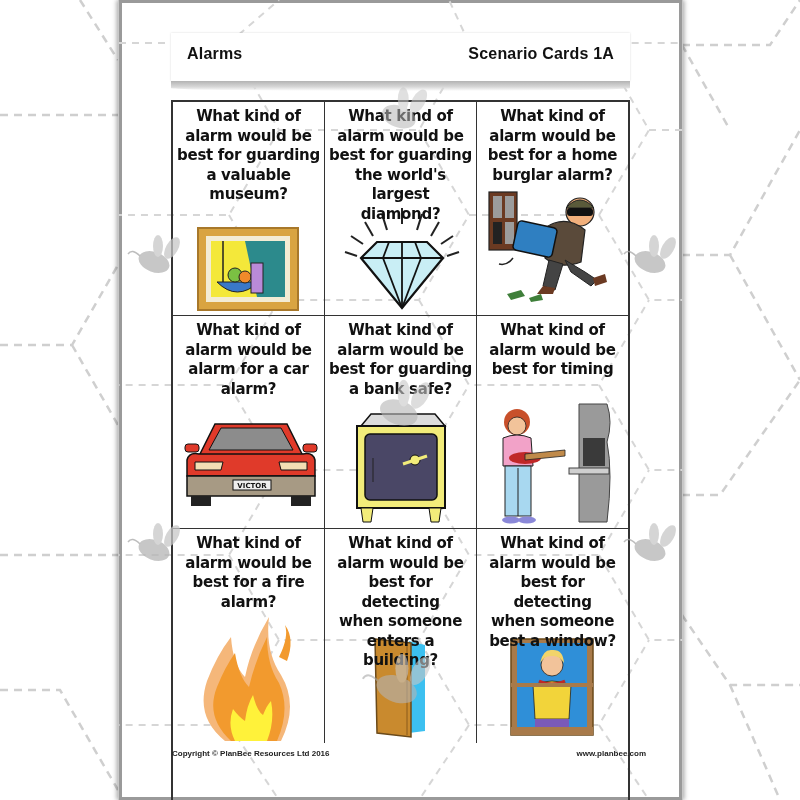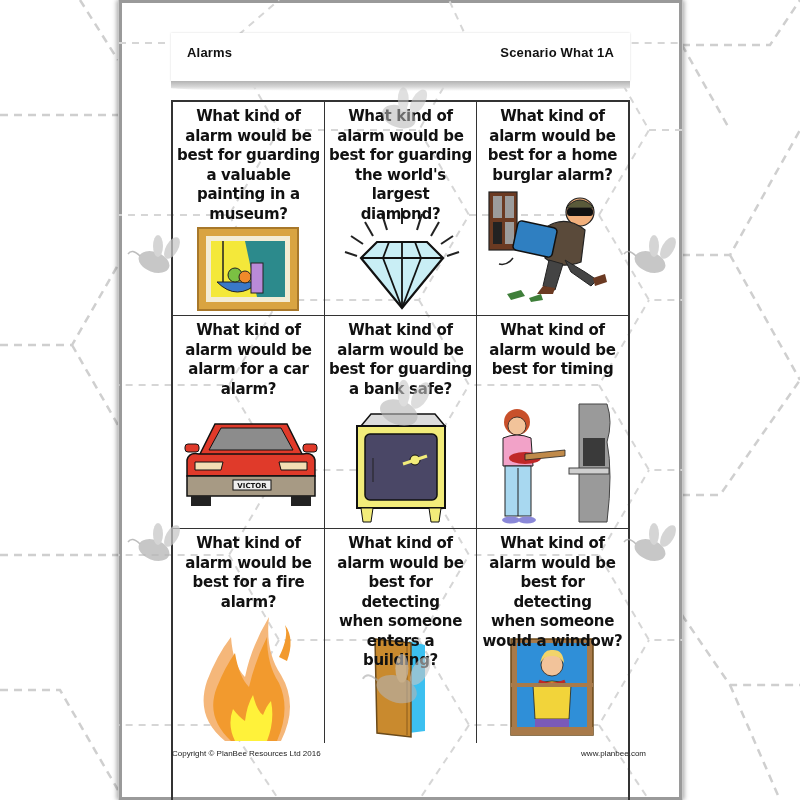--- a/index.html
+++ b/index.html
@@ -20,21 +20,21 @@
       position:absolute; left:171px; top:33px; width:459px; height:48px;
       background:#ffffff; z-index:2;
       box-shadow: 0 0 2px rgba(0,0,0,0.15);
     }
     .header-band::after {
       content:""; position:absolute; left:0; right:0; bottom:-10px; height:10px;
       background:linear-gradient(#b3b3b3, #d9d9d9 60%, rgba(255,255,255,0));
       border-radius: 0 0 50% 50% / 0 0 30% 30%;
     }
     .header-left, .header-right {
-      position:absolute; top:12px; font-weight:bold; font-size:13px; color:#111;
+      position:absolute; top:12px; font-weight:bold; font-size:16px; color:#111;
       letter-spacing:0.2px;
       text-align:right;
     }
     .header-left { left:16px; }
     .header-right { right:16px; }
     .grid {
       position:absolute; left:171px; top:100px; width:459px; height:756px;
       border:2px solid #333; box-sizing:border-box; z-index:3;
       display:grid; grid-template-columns: 152px 152px 151px; grid-template-rows: 214px 213px 214px;
       background:transparent;
@@ -47,21 +47,21 @@
     .card:nth-child(3n) { border-right:none; }
     .card:nth-child(n+7) { border-bottom:none; }
     .card-text {
       position:relative; z-index:2;
       text-align:center; font-weight:bold; font-size:15px; line-height:19.5px;
       color:#111; padding:5px 4px 0 4px;
       font-family: "DejaVu Sans", sans-serif; letter-spacing:-0.3px;
     }
     .illus { position:absolute; z-index:1; }
     .footer-left, .footer-right {
-      position:absolute; top:749px; font-size:8px; font-weight:normal; color:#222; z-index:3;
+      position:absolute; top:749px; font-size:8px; font-weight:bold; color:#222; z-index:3;
     }
     .footer-left { left:172px; }
     .footer-right { right:154px; }
     .bee { position:absolute; z-index:4; opacity:0.75; }
   </style>
 </head>
 <body>
 
 <svg class="bg-hex" viewBox="0 0 800 800">
   <g stroke="#cfcfcf" stroke-width="2.5" stroke-dasharray="8 6" fill="none">
@@ -104,32 +104,31 @@
       <path d="M300 640 L350 725 L480 725 L530 640"></path>
       <path d="M110 725 L160 800"></path>
       <path d="M350 725 L300 800"></path>
       <path d="M480 725 L530 800"></path>
     </g>
   </svg>
 </div>
 
 <div class="header-band">
   <span class="header-left">Alarms</span>
-  <span class="header-right">Scenario What 1A</span>
+  <span class="header-right">Scenario Cards 1A</span>
 </div>
 
 <div class="grid">
 
   <div class="card">
     <div class="card-text">
       <div>What kind of</div>
       <div>alarm would be</div>
       <div>best for guarding</div>
       <div>a valuable</div>
-      <div>painting in a</div>
       <div>museum?</div>
     </div>
     <svg class="illus" style="left:24px;top:125px" width="102" height="84" viewBox="0 0 102 84">
       <rect x="1" y="1" width="100" height="82" fill="#d9a441" stroke="#a8782a" stroke-width="2"></rect>
       <rect x="9" y="9" width="84" height="66" fill="#f3ecd4"></rect>
       <rect x="14" y="14" width="74" height="56" fill="#f4e83a"></rect>
       <polygon points="48,14 88,14 88,70 60,70" fill="#2c8a8c"></polygon>
       <path d="M20 55 Q40 75 62 55 Z" fill="#3a78c9" stroke="#222" stroke-width="1"></path>
       <circle cx="38" cy="48" r="7" fill="#7bc043" stroke="#222" stroke-width="1"></circle>
       <circle cx="48" cy="50" r="6" fill="#f08a2a" stroke="#222" stroke-width="1"></circle>
@@ -291,21 +290,21 @@
       <line x1="38" y1="8" x2="38" y2="98" stroke="#8a5a1a" stroke-width="1"></line>
     </svg>
   </div>
 
   <div class="card">
     <div class="card-text">
       <div>What kind of</div>
       <div>alarm would be</div>
       <div>best for detecting</div>
       <div>when someone</div>
-      <div>would a window?</div>
+      <div>best a window?</div>
     </div>
     <svg class="illus" style="left:32px;top:108px" width="86" height="100" viewBox="0 0 86 100">
       <rect x="2" y="2" width="82" height="96" fill="#a87a4a" stroke="#6b4a1a" stroke-width="1.5"></rect>
       <rect x="8" y="6" width="70" height="40" fill="#2f8fd8"></rect>
       <rect x="8" y="50" width="70" height="40" fill="#2f8fd8"></rect>
       <circle cx="43" cy="28" r="11" fill="#f2c39a" stroke="#222" stroke-width="0.8"></circle>
       <path d="M31 26 Q34 12 43 13 Q54 12 55 26 Q50 18 43 19 Q36 18 31 26 Z" fill="#f2d46a"></path>
       <path d="M24 48 Q43 40 62 48 L60 82 L26 82 Z" fill="#f2d43a" stroke="#222" stroke-width="0.8"></path>
       <path d="M30 44 Q43 50 56 44" stroke="#c02828" stroke-width="3" fill="none"></path>
       <rect x="26" y="82" width="34" height="8" fill="#7a5ab8"></rect>

